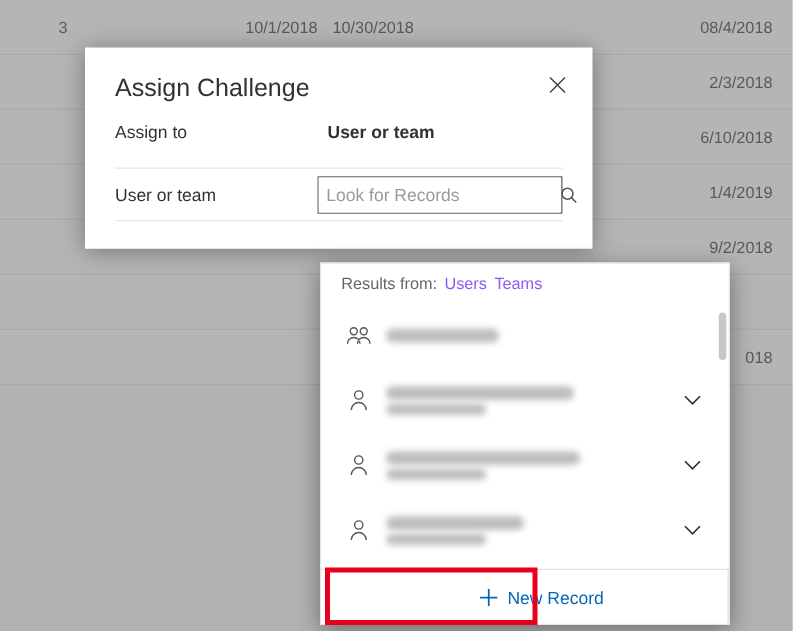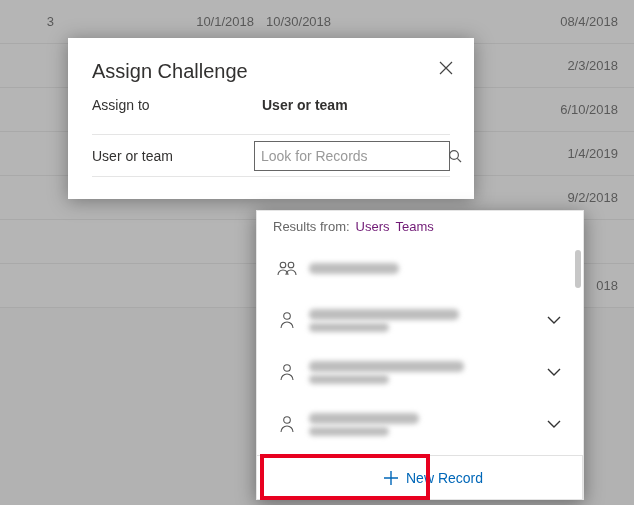--- a/index.html
+++ b/index.html
@@ -30,21 +30,21 @@
 
   .lookup-wrap { display: flex; align-items: center; height: 42px; border-bottom: 1px solid #e5e5e5; }
   .lookup-box { display: flex; align-items: center; width: 196px; height: 30px; border: 1px solid #666; background: #fff; }
   .lookup-input { flex: 1; border: none; outline: none; height: 100%; padding: 0 6px; font-size: 14px; color: #333; }
   .lookup-input::placeholder { color: #999; }
   .lookup-search { width: 28px; height: 100%; display: flex; align-items: center; justify-content: center; color: #555; }
 
   
   .flyout { position: absolute; left: 256px; top: 210px; width: 328px; height: 290px; background: #fff; box-shadow: 0 4px 18px rgba(0,0,0,0.4); border: 1px solid #e5e5e5; display: flex; flex-direction: column; }
   .flyout-head { padding: 8px 16px 8px 16px; font-size: 13px; color: #666; display: flex; align-items: center; gap: 6px; }
-  .flyout-head a { color: #701a75; text-decoration: none; }
+  .flyout-head a { color: #8b5cf6; text-decoration: none; }
   .flyout-body { flex: 1; overflow: hidden; position: relative; }
   .result-item { display: flex; align-items: center; height: 52px; padding: 0 14px 0 16px; }
   .result-icon { width: 28px; display: flex; align-items: center; justify-content: center; color: #555; flex-shrink:0; }
   .result-text { flex: 1; padding-left: 8px; min-width: 0; }
   .blur-line { height: 11px; border-radius: 5px; background: #bdbdbd; filter: blur(2.5px); margin: 3px 0; }
   .chev { width: 22px; color: #444; }
 
   .scrollbar { position: absolute; right: 2px; top: 8px; width: 6px; height: 38px; background: #c7c7c7; border-radius: 3px; }
 
   .flyout-foot { display: flex; border-top: 1px solid #e1e1e1; height: 44px; }

